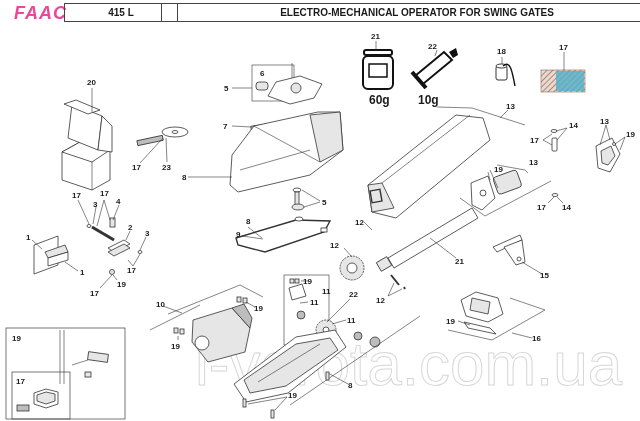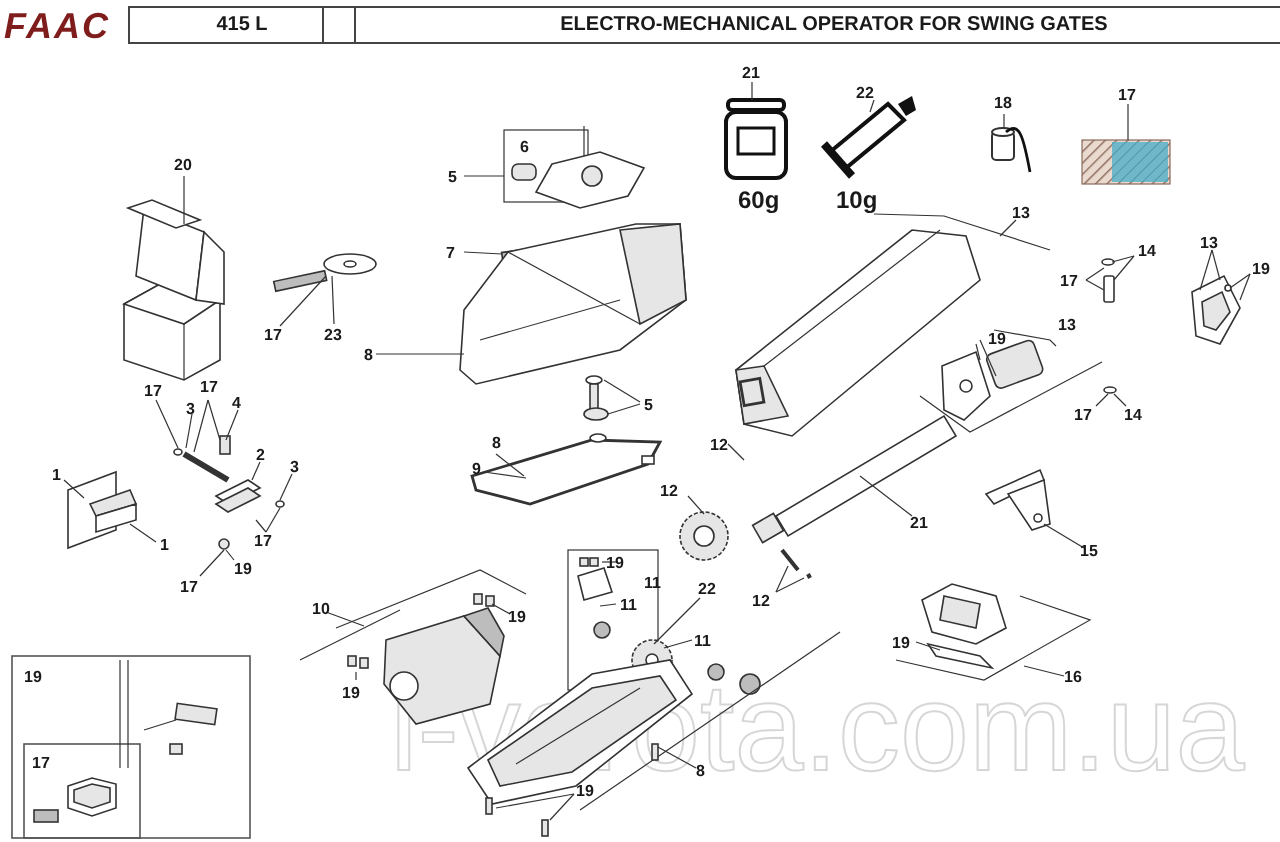--- a/index.html
+++ b/index.html
@@ -1,18 +1,18 @@
 <!DOCTYPE html>
 <html><head>
 <meta charset="utf-8">
 <style>
   html, body { margin:0; padding:0; background:#ffffff; }
   body { width:640px; height:421px; position:relative; overflow:hidden; font-family:"Liberation Sans", sans-serif; color:#1a1a1a; }
   .header { position:absolute; left:0; top:0; width:640px; height:28px; }
-  .logo { position:absolute; left:2px; top:3px; font-family:"Liberation Sans", sans-serif; font-weight:bold; font-style:italic; font-size:18px; letter-spacing:1px; color:#7f1d1d; }
+  .logo { position:absolute; left:14px; top:3px; font-family:"Liberation Sans", sans-serif; font-weight:bold; font-style:italic; font-size:18px; letter-spacing:1px; color:#ec4899; }
   .hbox { position:absolute; top:3px; height:19px; border:1px solid #444; box-sizing:border-box; font-size:10px; font-weight:bold; display:flex; align-items:center; justify-content:center; }
   .model { left:64px; width:114px; }
   .title { left:161px; width:512px; }
   svg.diagram { position:absolute; left:0; top:0; }
   .lbl { font-family:"Liberation Sans", sans-serif; font-size:8px; font-weight:bold; fill:#1a1a1a; }
   .lblbig { font-family:"Liberation Sans", sans-serif; font-size:12px; font-weight:bold; fill:#1a1a1a; }
   .ln { stroke:#333; stroke-width:0.6; fill:none; }
   .part { stroke:#333; stroke-width:0.8; fill:#fff; }
   .partg { stroke:#333; stroke-width:0.8; fill:#e6e6e6; }
   .partd { stroke:#333; stroke-width:0.8; fill:#bdbdbd; }

